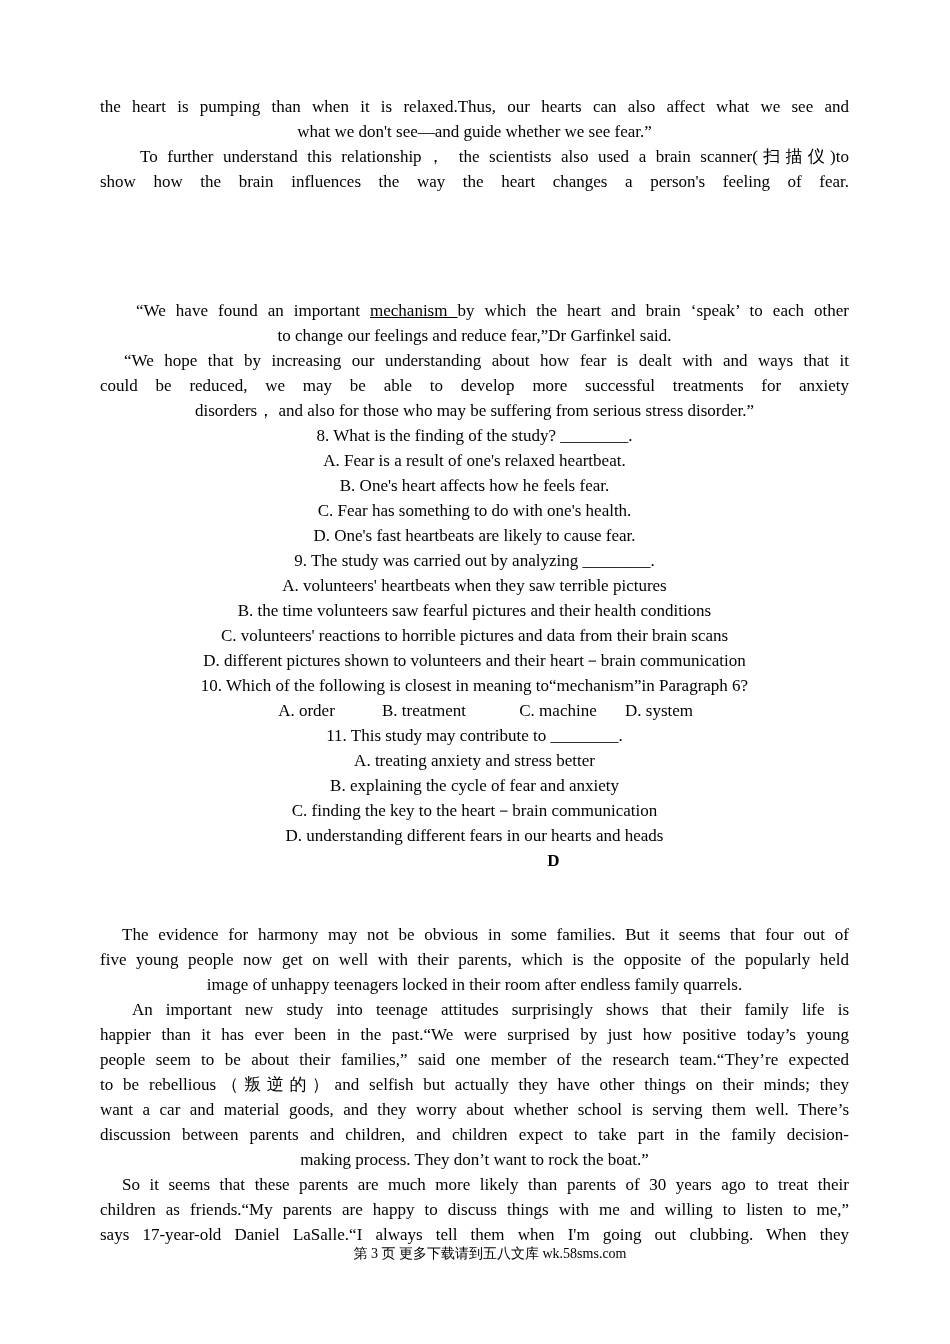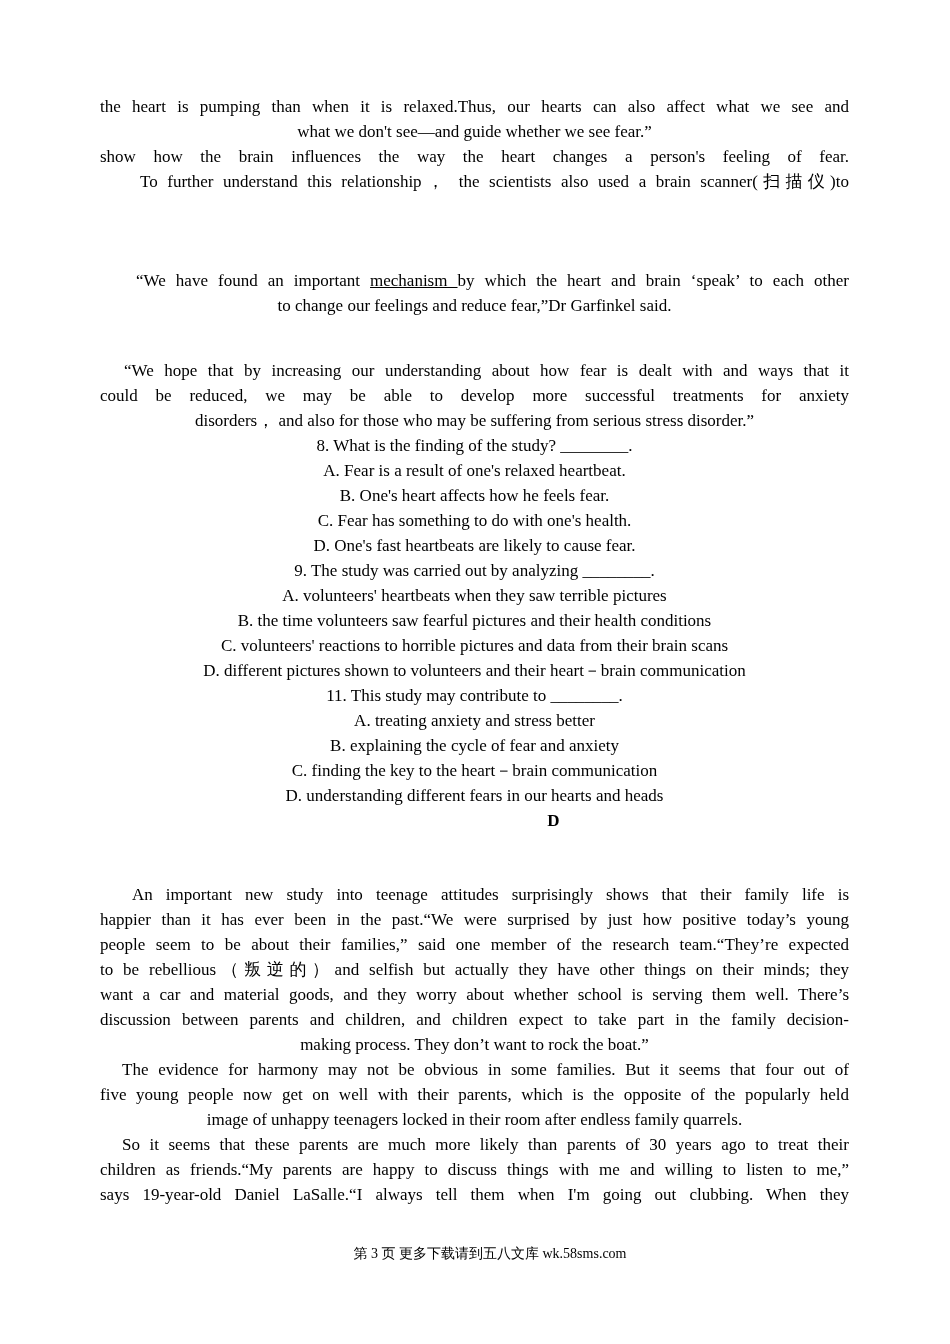--- a/index.html
+++ b/index.html
@@ -5,22 +5,22 @@
   html, body { margin: 0; padding: 0; background: #ffffff; }
   body {
     width: 950px; height: 1344px; position: relative; overflow: hidden;
     font-family: "Liberation Serif", "DejaVu Serif", serif;
     color: #000; font-size: 17px;
   }
   .page { position: absolute; left: 100px; top: 94px; width: 749px; font-family: Liberation Serif, serif; }
   .line { height: 25px; line-height: 25px; white-space: nowrap; text-align: center; }
   .j { text-align: justify; text-align-last: justify; white-space: normal; overflow: hidden; }
   .ind1 { padding-left: 40px; }
-  .ind2 { padding-left: 36px; }
-  .ind3 { padding-left: 24px; margin-top: 40px; }
+  .ind2 { padding-left: 36px; margin-top: 30px; }
+  .ind3 { padding-left: 24px; }
   .ind4 { padding-left: 22px; }
   .ind5 { padding-left: 32px; }
   .u { text-decoration: underline; }
   .opts span { display: inline-block; }
   .gap-large { height: 74px; }
   .gap-d { height: 49px; }
   .heading-d { padding-left: 158px; font-weight: bold; }
   .footer {
     position: absolute; top: 1244px; left: 15px; width: 950px; text-align: center;
     font-family: Liberation Serif, serif; font-size: 14px;
@@ -31,22 +31,22 @@
 <body>
 
 <div class="page">
 
   <div>
     <div class="line j">the heart is pumping than when it is relaxed.Thus, our hearts can also affect what we see and</div>
     <div class="line">what we don't see—and guide whether we see fear.”</div>
   </div>
 
   <div>
+    <div class="line j ind1">To further understand this relationship， the scientists also used a brain scanner(扫描仪)to</div>
     <div class="line j">show how the brain influences the way the heart changes a person's feeling of fear.</div>
-    <div class="line j ind1">To further understand this relationship， the scientists also used a brain scanner(扫描仪)to</div>
   </div>
 
   <div class="gap-large"></div>
 
   <div>
     <div class="line j ind2"><span>“We have found an important </span><span class="u">mechanism </span><span>by which the heart and brain ‘speak’ to each other</span></div>
     <div class="line">to change our feelings and reduce fear,”Dr Garfinkel said.</div>
   </div>
 
   <div>
@@ -64,49 +64,55 @@
   </div>
 
   <div>
     <div class="line">9. The study was carried out by analyzing ________.</div>
     <div class="line">A. volunteers' heartbeats when they saw terrible pictures</div>
     <div class="line">B. the time volunteers saw fearful pictures and their health conditions</div>
     <div class="line">C. volunteers' reactions to horrible pictures and data from their brain scans</div>
     <div class="line">D. different pictures shown to volunteers and their heart－brain communication</div>
   </div>
 
+  <div>
+    <div class="line">10. Which of the following is closest in meaning to“mechanism”in Paragraph 6?</div>
+    <div class="line opts">
+      <span style="width:101px">A. order</span><span style="width:134px">B. treatment</span><span style="width:134px">C. machine</span><span>D. system</span>
+    </div>
+  </div>
 
   <div>
     <div class="line">11. This study may contribute to ________.</div>
     <div class="line">A. treating anxiety and stress better</div>
     <div class="line">B. explaining the cycle of fear and anxiety</div>
     <div class="line">C. finding the key to the heart－brain communication</div>
     <div class="line">D. understanding different fears in our hearts and heads</div>
   </div>
 
   <div class="line heading-d">D</div>
 
   <div class="gap-d"></div>
 
   <div>
+    <div class="line j ind4">The evidence for harmony may not be obvious in some families. But it seems that four out of</div>
+    <div class="line j">five young people now get on well with their parents, which is the opposite of the popularly held</div>
+    <div class="line">image of unhappy teenagers locked in their room after endless family quarrels.</div>
+  </div>
+
+  <div>
     <div class="line j ind5">An important new study into teenage attitudes surprisingly shows that their family life is</div>
     <div class="line j">happier than it has ever been in the past.“We were surprised by just how positive today’s young</div>
     <div class="line j">people seem to be about their families,” said one member of the research team.“They’re expected</div>
     <div class="line j">to be rebellious（叛逆的）and selfish but actually they have other things on their minds; they</div>
     <div class="line j">want a car and material goods, and they worry about whether school is serving them well. There’s</div>
     <div class="line j">discussion between parents and children, and children expect to take part in the family decision-</div>
     <div class="line">making process. They don’t want to rock the boat.”</div>
   </div>
 
   <div>
-    <div class="line j ind4">The evidence for harmony may not be obvious in some families. But it seems that four out of</div>
-    <div class="line j">five young people now get on well with their parents, which is the opposite of the popularly held</div>
-    <div class="line">image of unhappy teenagers locked in their room after endless family quarrels.</div>
-  </div>
-
-  <div>
     <div class="line j ind4">So it seems that these parents are much more likely than parents of 30 years ago to treat their</div>
     <div class="line j">children as friends.“My parents are happy to discuss things with me and willing to listen to me,”</div>
-    <div class="line j">says 19-year-old Daniel LaSalle.“I always tell them when I'm going out clubbing. When they</div>
+    <div class="line j">says 17-year-old Daniel LaSalle.“I always tell them when I'm going out clubbing. When they</div>
   </div>
 </div>
 
 <div class="footer">第 3 页 更多下载请到五八文库 wk.58sms.com</div>
 
 </body></html>

